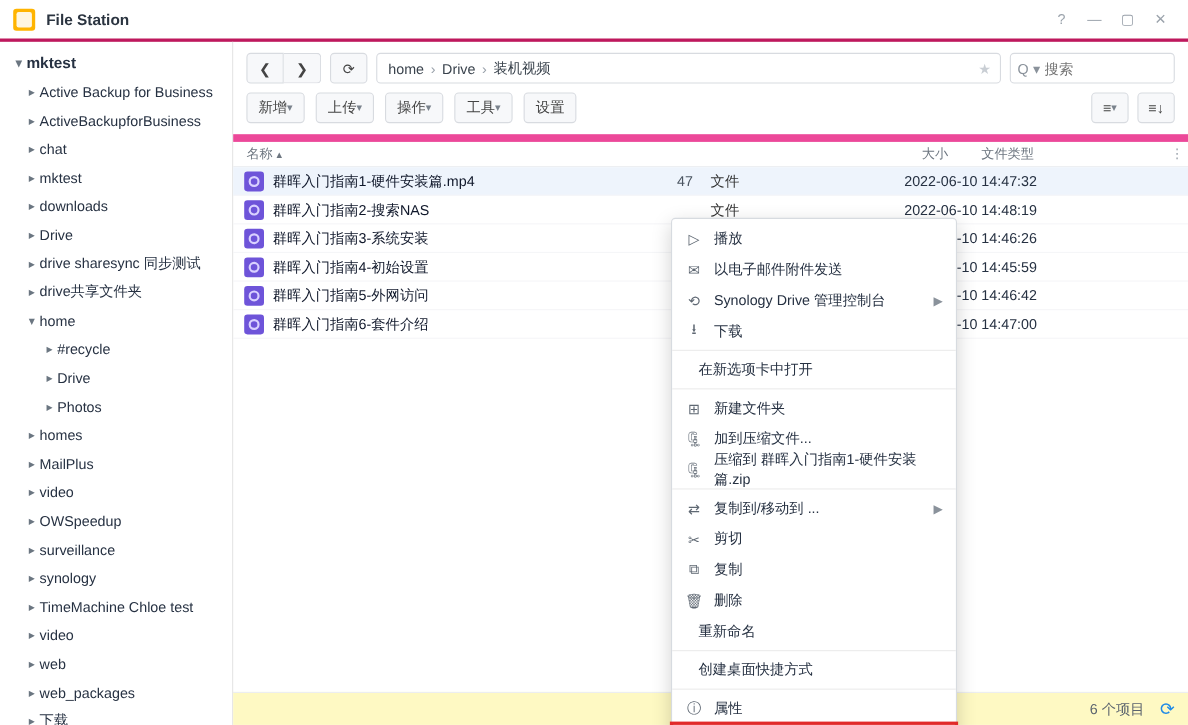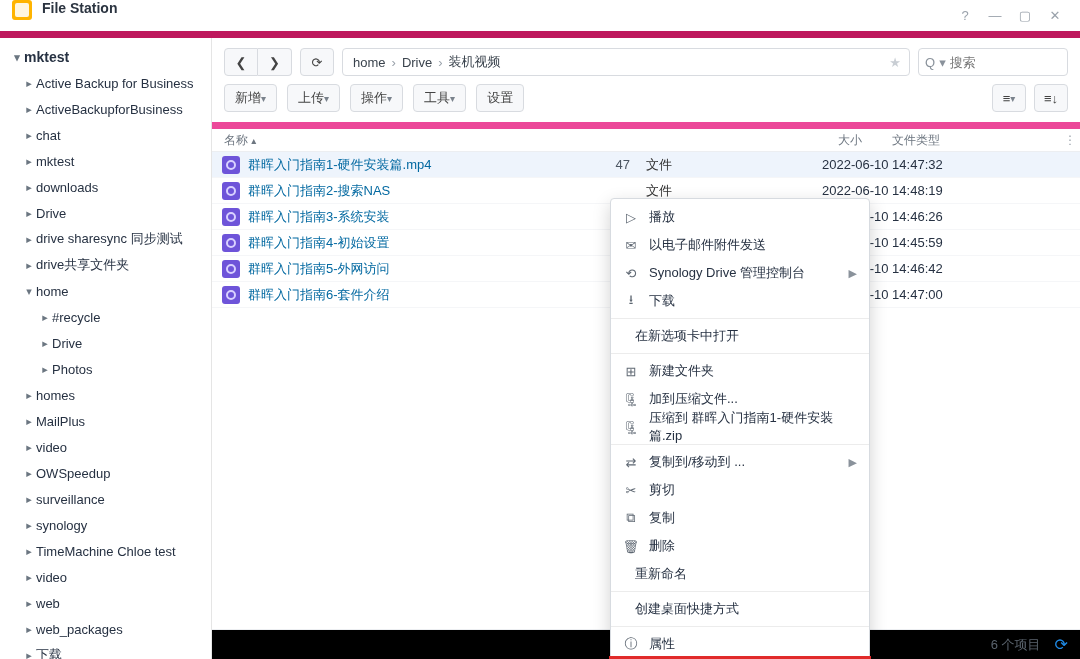--- a/index.html
+++ b/index.html
@@ -1,18 +1,18 @@
 <!DOCTYPE html>
 <html><head>
 <meta charset="utf-8">
 <style>
   * { box-sizing: border-box; margin: 0; padding: 0; font-family: -apple-system, "Helvetica Neue", Arial, sans-serif; }
   body { width: 1080px; height: 659px; background: #fff; color: #333; font-size: 13px; overflow: hidden; }
 
-  .titlebar { height: 38px; display: flex; border-bottom: 7px solid #be185d; padding: 0 10px 0 12px; }
+  .titlebar { height: 38px; display: flex; align-items: center; border-bottom: 3px solid #be185d; padding: 0 10px 0 12px; }
   .titlebar .app-icon { width: 20px; height: 20px; background: #ffb400; border-radius: 3px; margin-right: 10px; position: relative; }
   .titlebar .app-icon::after { content:""; position:absolute; inset:3px; border-radius:2px; background:#fff6e0; }
   .titlebar .title { font-weight: 600; font-size: 14px; color: #2b3440; }
   .titlebar .spacer { flex: 1; }
   .win-ctl { width: 30px; height: 30px; display:flex; align-items:center; justify-content:center; color:#9aa2ab; }
 
   .content { display: flex; height: calc(100% - 38px); }
 
   .sidebar { width: 212px; border-right: 1px solid #e5e5e5; overflow-y: auto; padding-top: 6px; }
   .tree-item { display:flex; align-items:center; height:26px; padding-right:6px; color:#263142; cursor:default; white-space:nowrap; overflow:hidden; text-overflow:ellipsis; }
@@ -45,35 +45,35 @@
   .col-size { width:60px; text-align:center; padding-right:8px; }
   .col-type { width:176px; padding-left:8px; }
   .col-date { width:246px; padding-left:8px; }
   .col-more { width:20px; text-align:center; color:#9aa2ab; }
 
   .rows { }
   .row { display:flex; height:26px; align-items:center; border-bottom:1px solid #f5f6f8; padding-left:10px; }
   .row.selected { background:#eef4fc; }
   .row .icon { width:18px; height:18px; background:#6e54d9; border-radius:3px; margin-right:8px; position:relative; }
   .row .icon::after { content:""; position:absolute; inset:4px; border:2px solid #d9d1ff; border-radius:50%; }
-  .row .fname { flex:1; color:#0369a1; white-space:nowrap; overflow:hidden; text-overflow:ellipsis; }
+  .row .fname { flex:1; color:#0f172a; white-space:nowrap; overflow:hidden; text-overflow:ellipsis; }
   .row .size { width:60px; text-align:right; padding-right:8px; color:#4c5662; }
   .row .type { width:176px; padding-left:8px; }
   .row .date { width:246px; padding-left:8px; color:#263142; }
   .row .more { width:20px; }
 
   .context-menu { position:absolute; left:398px; top:160px; width:260px; background:#fff; border:1px solid #d7dbe0; border-radius:4px; box-shadow:0 6px 18px rgba(0,0,0,.18); padding:4px 0; z-index:10; }
   .cm-item { display:flex; align-items:center; height:28px; padding:0 12px; gap:10px; color:#263142; }
   .cm-item .ic { width:16px; height:16px; color:#5f6873; display:flex; align-items:center; justify-content:center; }
   .cm-item .arrow { margin-left:auto; color:#8a929b; font-size:11px; }
   .cm-item.indent { padding-left:24px; }
   .cm-sep { height:1px; background:#ececec; margin:3px 0; }
   .cm-highlight { outline:3px solid #e12a2a; outline-offset:-1px; }
 
-  .statusbar { position:absolute; bottom:0; left:0; right:0; height:30px; border-top:1px solid #eceef1; display:flex; align-items:center; justify-content:flex-end; padding:0 12px; color:#5b646e; gap:14px; background:#000000; }
+  .statusbar { position:absolute; bottom:0; left:0; right:0; height:30px; border-top:1px solid #eceef1; display:flex; align-items:center; justify-content:flex-end; padding:0 12px; color:#5b646e; gap:14px; background:#fef9c3; }
   .statusbar .refresh { color:#1f8ae6; font-size:16px; }
 </style>
 </head>
 <body>
 
 <div class="titlebar">
   <div class="app-icon"></div>
   <div class="title">File Station</div>
   <div class="spacer"></div>
   <div class="win-ctl">?</div>

